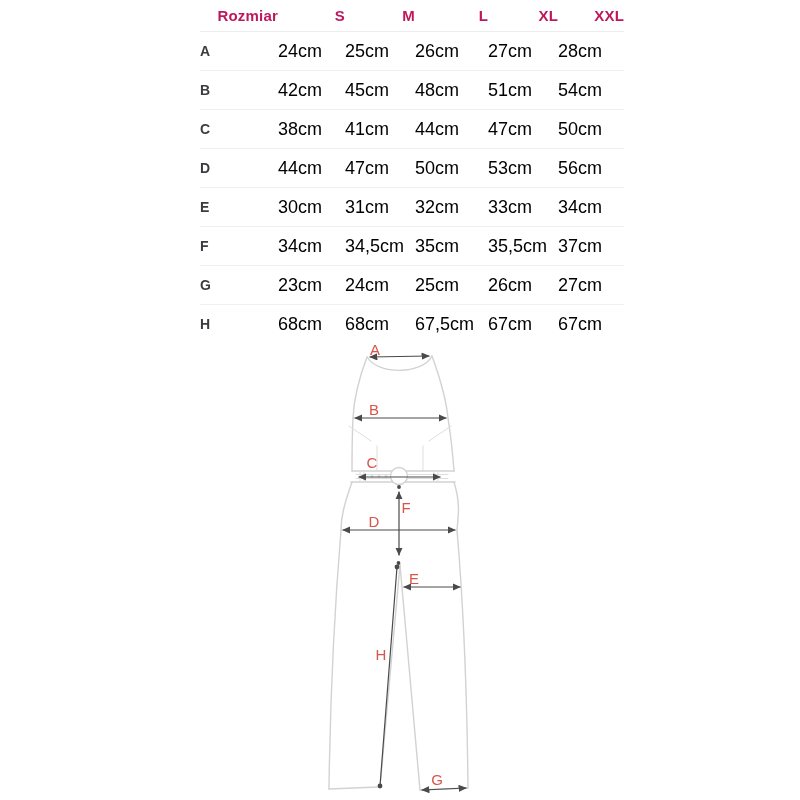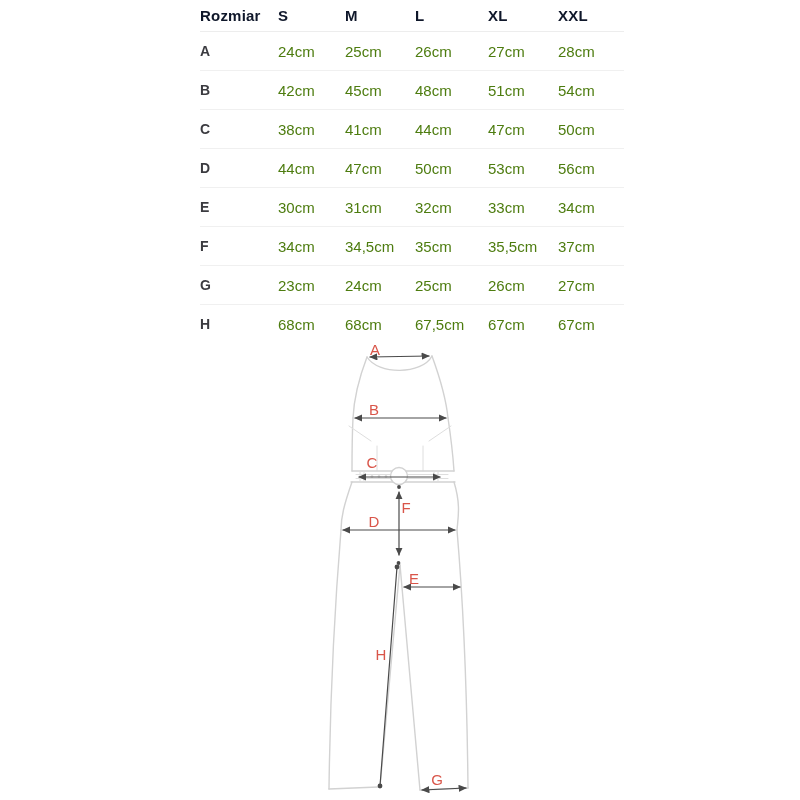--- a/index.html
+++ b/index.html
@@ -3,26 +3,26 @@
 <meta charset="utf-8">
 <style>
   html,body{margin:0;padding:0;background:#ffffff;}
   .canvas{position:relative;width:800px;height:800px;background:#ffffff;overflow:hidden;
           font-family:"Liberation Sans","DejaVu Sans",sans-serif;}
 
   
   .size-table-wrap{position:absolute;left:200px;top:0;width:424px;}
   table.size-table{border-collapse:collapse;width:100%;table-layout:fixed;}
   table.size-table th{
-      height:31px;text-align:left;vertical-align:middle;
-      font-size:15px;font-weight:bold;color:#0f172a;letter-spacing:.2px;
+      height:31px;text-align:right;vertical-align:middle;
+      font-size:15px;font-weight:bold;color:#be185d;letter-spacing:.2px;
       border-bottom:1px solid #ededed;padding:0;}
   table.size-table td{
       height:38px;text-align:left;vertical-align:middle;
-      font-size:15px;color:#4d7c0f;padding:0;
+      font-size:18px;color:#000000;padding:0;
       border-bottom:1px solid #f0f0f0;}
   table.size-table td.rowlbl{font-weight:bold;color:#3b3b40;font-size:14px;}
   table.size-table tr.last td{border-bottom:none;}
 
   
   svg.sketch{position:absolute;left:0;top:0;pointer-events:none;}
   .outline{fill:none;stroke:#d2d2d2;stroke-width:1.4;stroke-linecap:round;stroke-linejoin:round;}
   .outline-thin{fill:none;stroke:#dedede;stroke-width:1;stroke-linecap:round;}
   .measure{fill:none;stroke:#4a4a4a;stroke-width:1.2;stroke-linecap:round;}
   .mdot{fill:#4a4a4a;}

